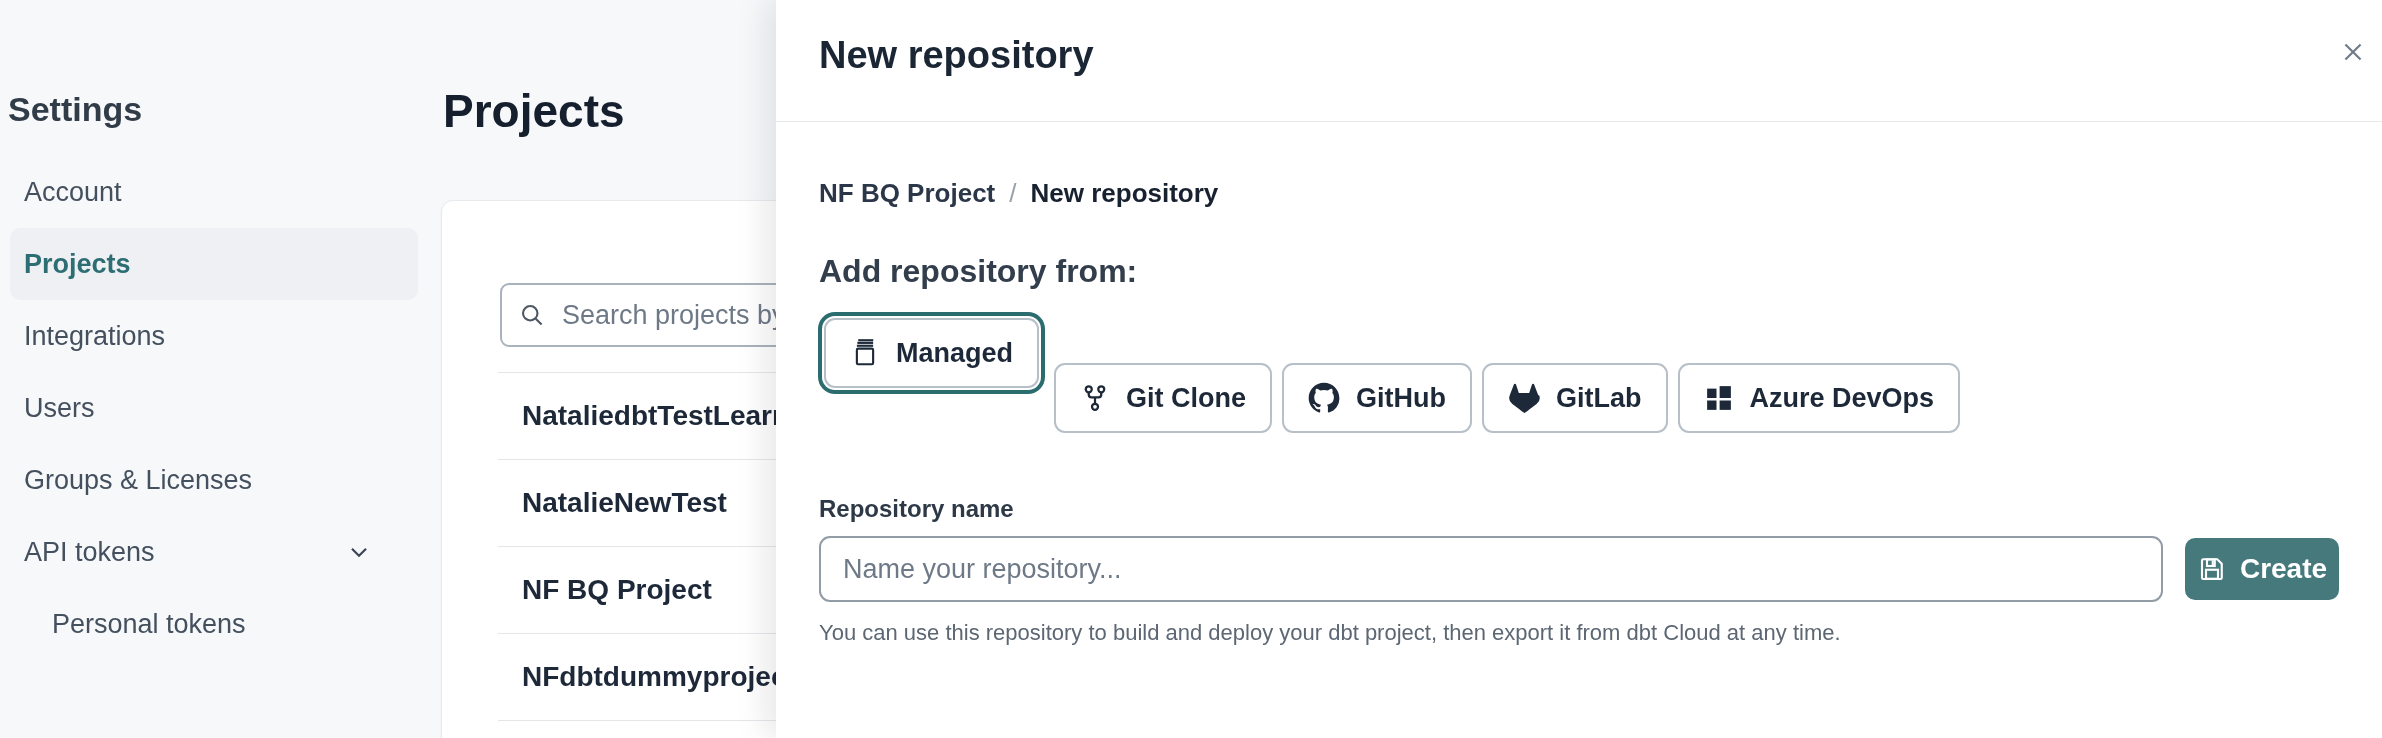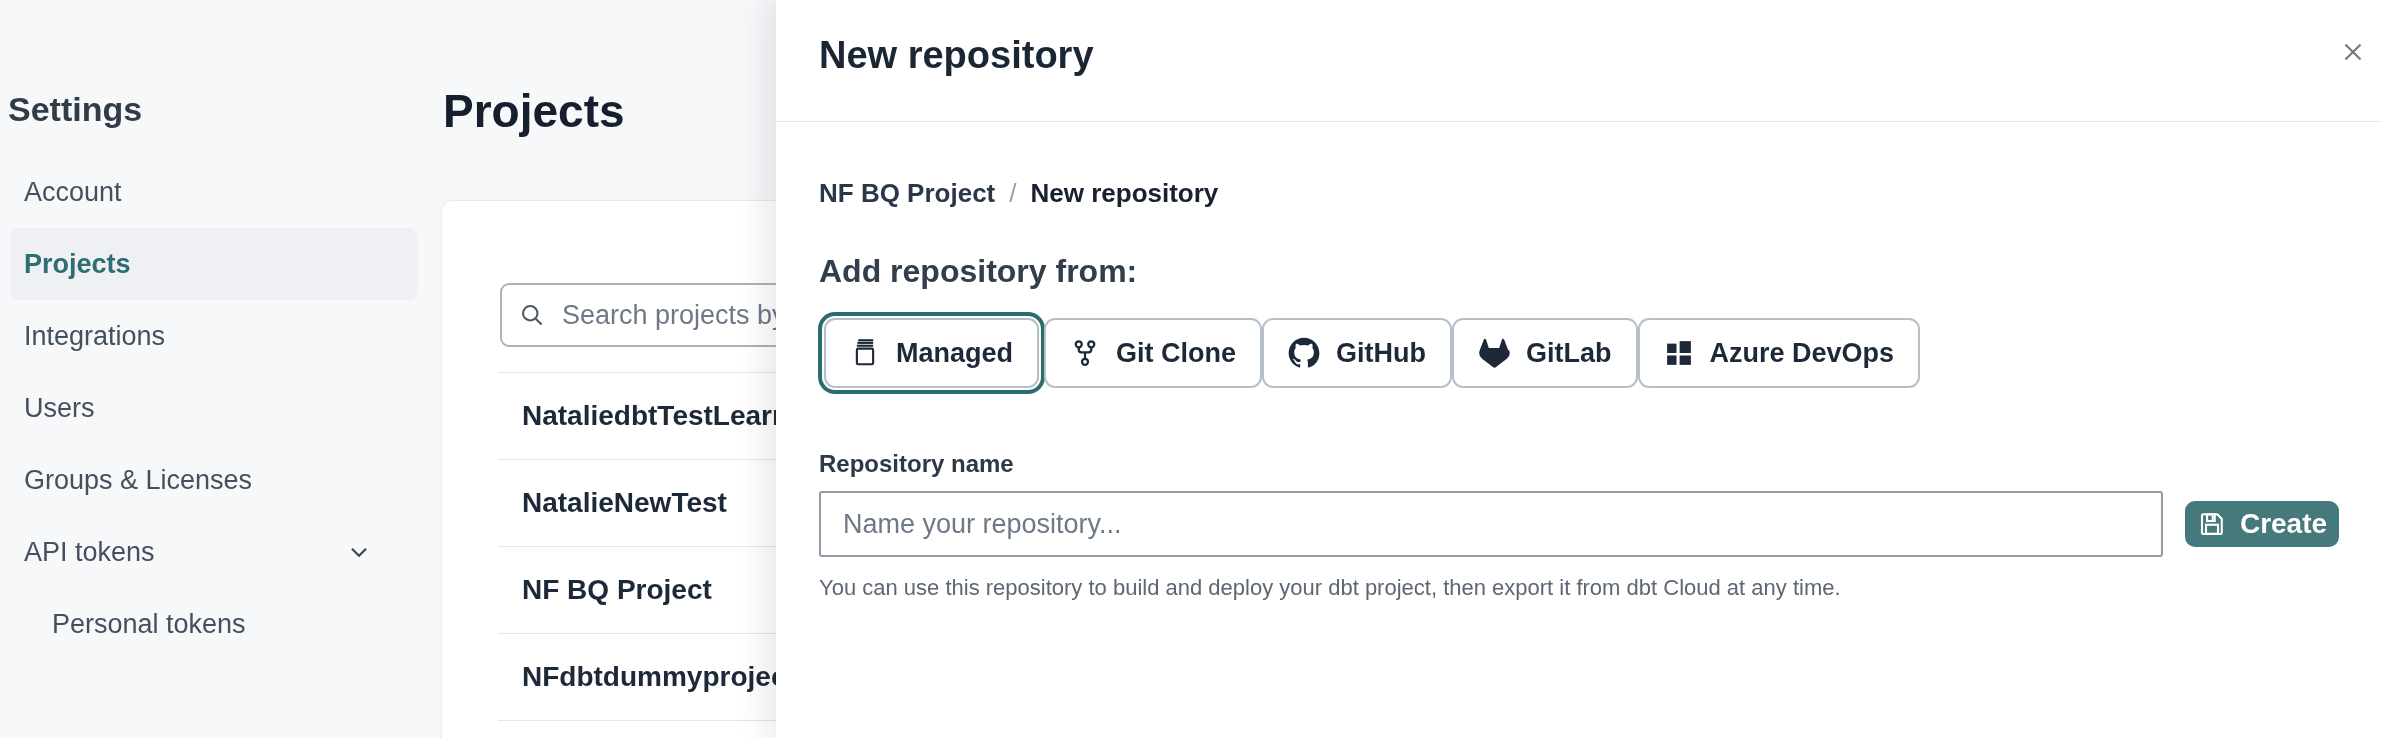--- a/index.html
+++ b/index.html
@@ -62,40 +62,41 @@
     background:none; border:none; cursor:pointer; color:#717b88;
     display:flex; align-items:center; justify-content:center;
   }
   .modal-body { padding:0 43px; }
   .breadcrumb { margin-top:56px; font-size:26px; display:flex; gap:14px; align-items:baseline; }
   .breadcrumb .bc-parent { color:#2b3748; font-weight:700; cursor:pointer; }
   .breadcrumb .bc-sep { color:#97a1ac; }
   .breadcrumb .bc-current { color:#17212f; font-weight:700; }
   .section-heading { margin-top:44px; font-size:32px; font-weight:700; color:#333e4c; }
 
-  .source-row { margin-top:28px; display:flex; gap:0; align-items:flex-start; }
+  .source-row { margin-top:28px; display:flex; gap:10px; align-items:flex-start; }
   .src {
     height:70px; display:flex; align-items:center; gap:16px; padding:0 24px;
     background:#fff; border:2px solid #b7bfc8; border-radius:11px;
     font-family:"Liberation Sans",sans-serif; font-size:27px; font-weight:700; color:#1d2838;
     cursor:pointer;
+    margin-top:45px;
   }
   .src.selected { box-shadow: 0 0 0 2px #fff, 0 0 0 6px #2b6d6f; margin:0 5px; }
   .src .src-icon { display:flex; color:#1d2838; }
 
   .field-label { display:block; margin-top:62px; font-size:24px; font-weight:700; color:#2e3947; }
   .form-row { margin-top:13px; display:flex; align-items:center; gap:22px; }
   .repo-input {
-    width:1351px; height:66px; border:2px solid #929ca7; border-radius:3px;
+    width:1351px; height:66px; border:2px solid #929ca7; border-radius:11px;
     padding:0 22px; font-size:27px; font-family:"Liberation Sans",sans-serif; color:#2b3748;
     outline:none; background:#fff;
   }
   .repo-input::placeholder { color:#6e7987; }
   .create-btn {
-    width:154px; height:46px; flex:none; border:none; border-radius:10px;
+    width:154px; height:62px; flex:none; border:none; border-radius:10px;
     background:#45797b; color:#fff; font-size:28px; font-weight:600;
     font-family:"Liberation Sans",sans-serif;
     display:flex; align-items:center; justify-content:center; gap:13px; cursor:pointer;
   }
   .helper-text { margin-top:18px; font-size:22px; color:#5c6773; }
 </style>
 </head>
 <body>
 
 <div class="screen">

